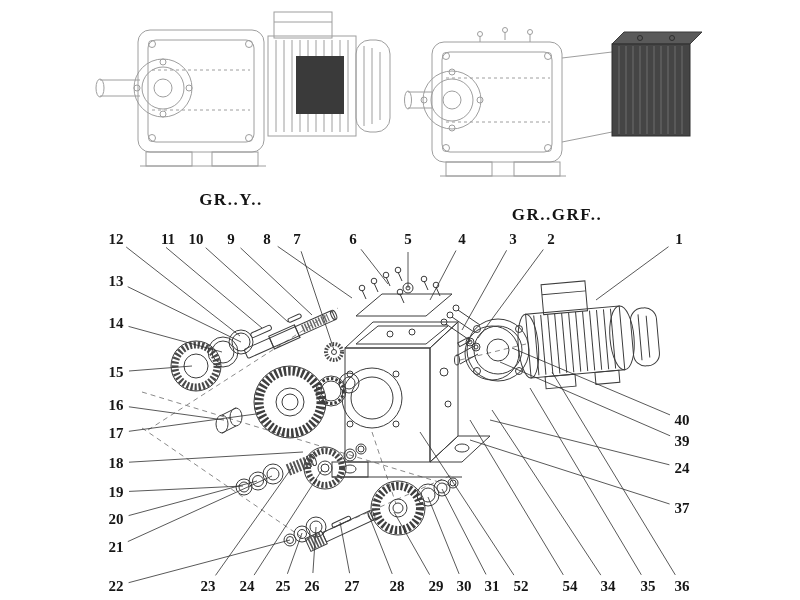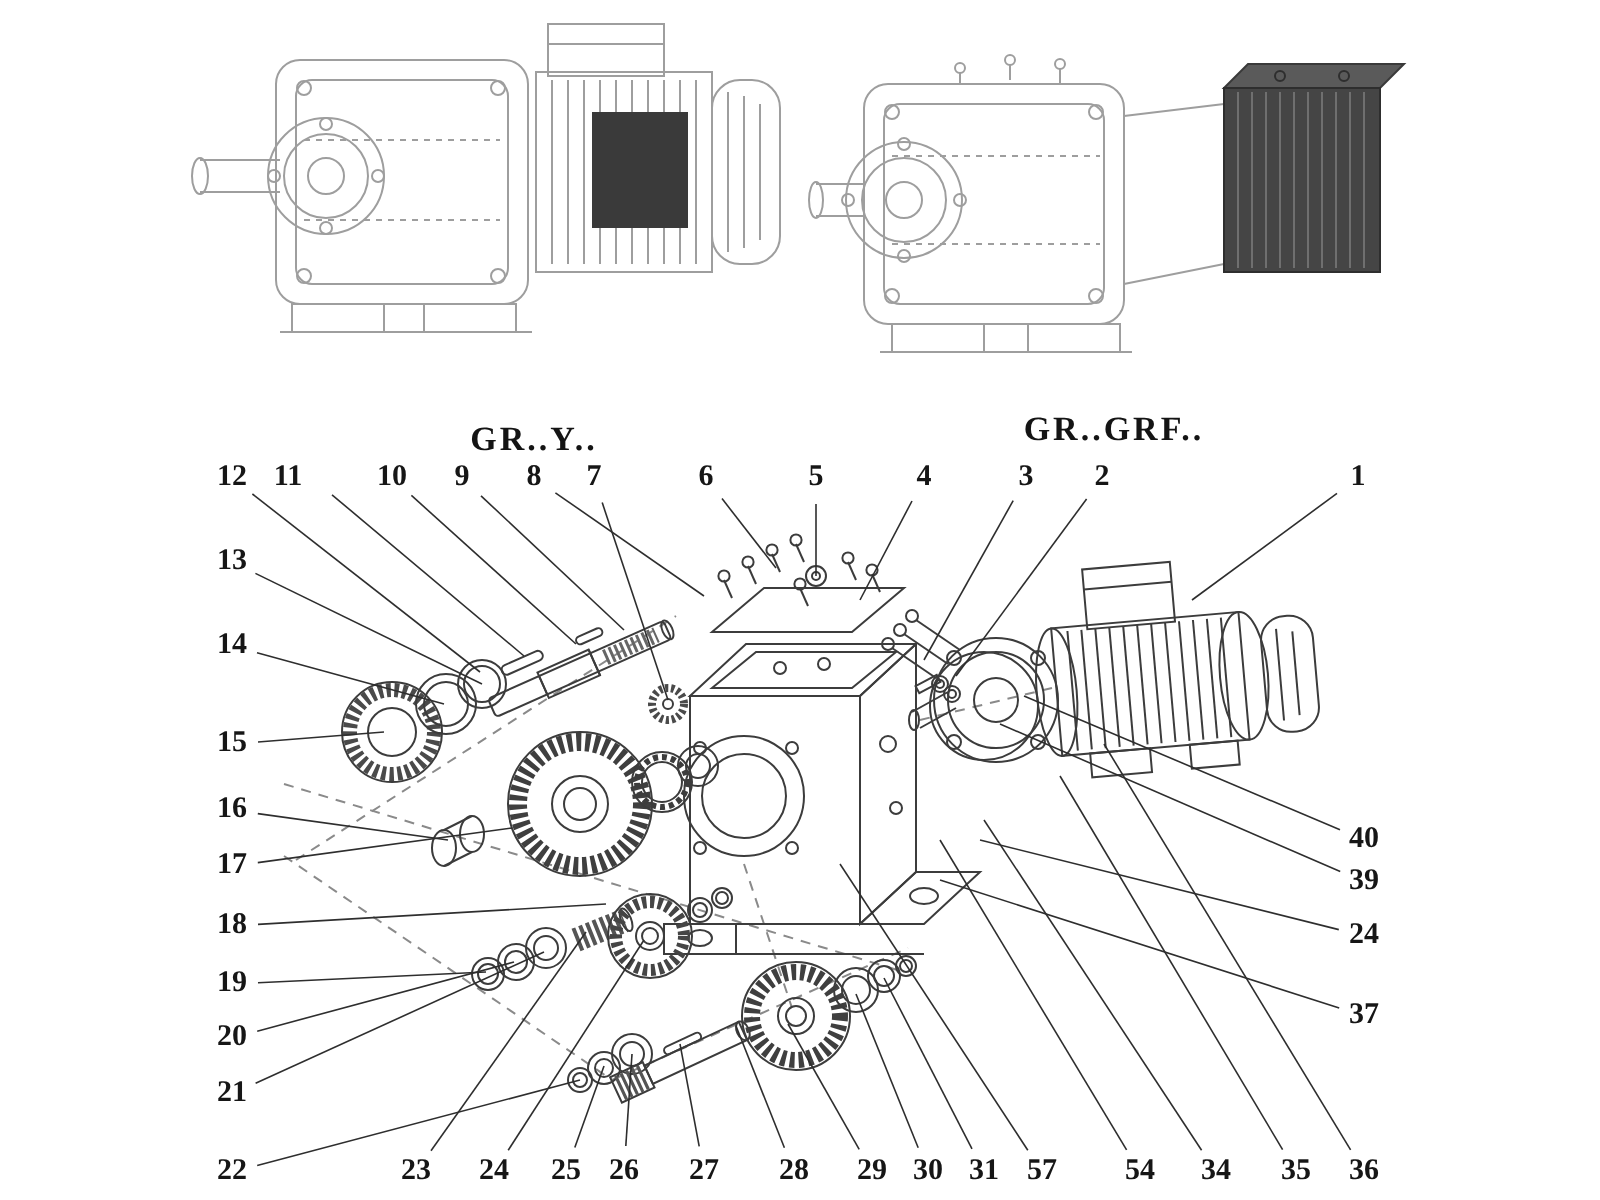--- a/index.html
+++ b/index.html
@@ -360,56 +360,56 @@
         <line x1="600.8" y1="575.1" x2="492" y2="410"></line>
         <line x1="641.3" y1="574.8" x2="530" y2="388"></line>
         <line x1="675.3" y1="574.9" x2="552" y2="372"></line>
         <line x1="669.6" y1="504.0" x2="470" y2="440"></line>
         <line x1="669.4" y1="464.8" x2="490" y2="420"></line>
         <line x1="670.1" y1="435.8" x2="500" y2="362"></line>
         <line x1="670.0" y1="414.9" x2="512" y2="348"></line>
       </g>
   </svg>
 
-  <span class="view-label" style="left:231px; top:220px;margin-left:36px;">GR..Y..</span>
+  <span class="view-label" style="left:231px; top:200px;">GR..Y..</span>
   <span class="view-label" style="left:557px; top:215px;">GR..GRF..</span>
 
   <div id="callout-layer">
       <span class="callout" style="left: 679px; top: 239px;">1</span>
       <span class="callout" style="left: 551px; top: 239px;">2</span>
       <span class="callout" style="left: 513px; top: 239px;">3</span>
       <span class="callout" style="left: 462px; top: 239px;">4</span>
       <span class="callout" style="left: 408px; top: 239px;">5</span>
       <span class="callout" style="left: 353px; top: 239px;">6</span>
       <span class="callout" style="left: 297px; top: 239px;">7</span>
       <span class="callout" style="left: 267px; top: 239px;">8</span>
       <span class="callout" style="left: 231px; top: 239px;">9</span>
       <span class="callout" style="left: 196px; top: 239px;">10</span>
-      <span class="callout" style="left: 144px; top: 239px;">11</span>
+      <span class="callout" style="left: 168px; top: 239px;">11</span>
       <span class="callout" style="left: 116px; top: 239px;">12</span>
       <span class="callout" style="left: 116px; top: 281px; text-align: right;">13</span>
       <span class="callout" style="left: 116px; top: 323px;">14</span>
       <span class="callout" style="left: 116px; top: 372px;">15</span>
       <span class="callout" style="left: 116px; top: 405px;">16</span>
       <span class="callout" style="left: 116px; top: 433px;">17</span>
       <span class="callout" style="left: 116px; top: 463px;">18</span>
       <span class="callout" style="left: 116px; top: 492px;">19</span>
       <span class="callout" style="left: 116px; top: 519px;">20</span>
       <span class="callout" style="left: 116px; top: 547px;">21</span>
       <span class="callout" style="left: 116px; top: 586px;">22</span>
       <span class="callout" style="left: 208px; top: 586px;">23</span>
       <span class="callout" style="left: 247px; top: 586px;">24</span>
       <span class="callout" style="left: 283px; top: 586px;">25</span>
       <span class="callout" style="left: 312px; top: 586px;">26</span>
       <span class="callout" style="left: 352px; top: 586px;">27</span>
       <span class="callout" style="left: 397px; top: 586px;">28</span>
       <span class="callout" style="left: 436px; top: 586px;">29</span>
       <span class="callout" style="left: 464px; top: 586px;">30</span>
       <span class="callout" style="left: 492px; top: 586px;">31</span>
-      <span class="callout" style="left: 521px; top: 586px;">57</span>
+      <span class="callout" style="left: 521px; top: 586px;">52</span>
       <span class="callout" style="left: 570px; top: 586px;">54</span>
       <span class="callout" style="left: 608px; top: 586px;">34</span>
       <span class="callout" style="left: 648px; top: 586px;">35</span>
       <span class="callout" style="left: 682px; top: 586px;">36</span>
       <span class="callout" style="left: 682px; top: 508px;">37</span>
       <span class="callout" style="left: 682px; top: 468px;">24</span>
       <span class="callout" style="left: 682px; top: 441px;">39</span>
       <span class="callout" style="left: 682px; top: 420px;">40</span>
     </div>
 

